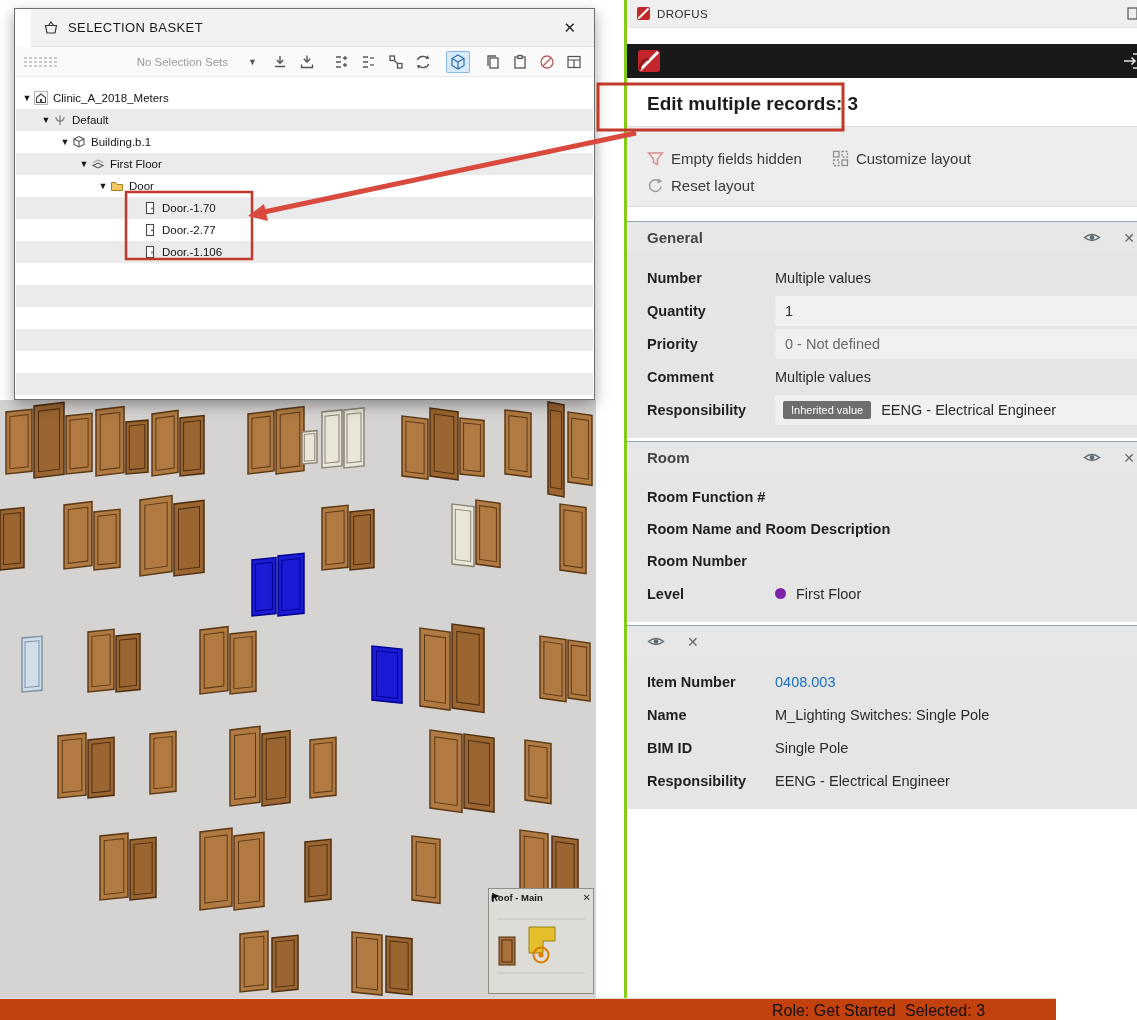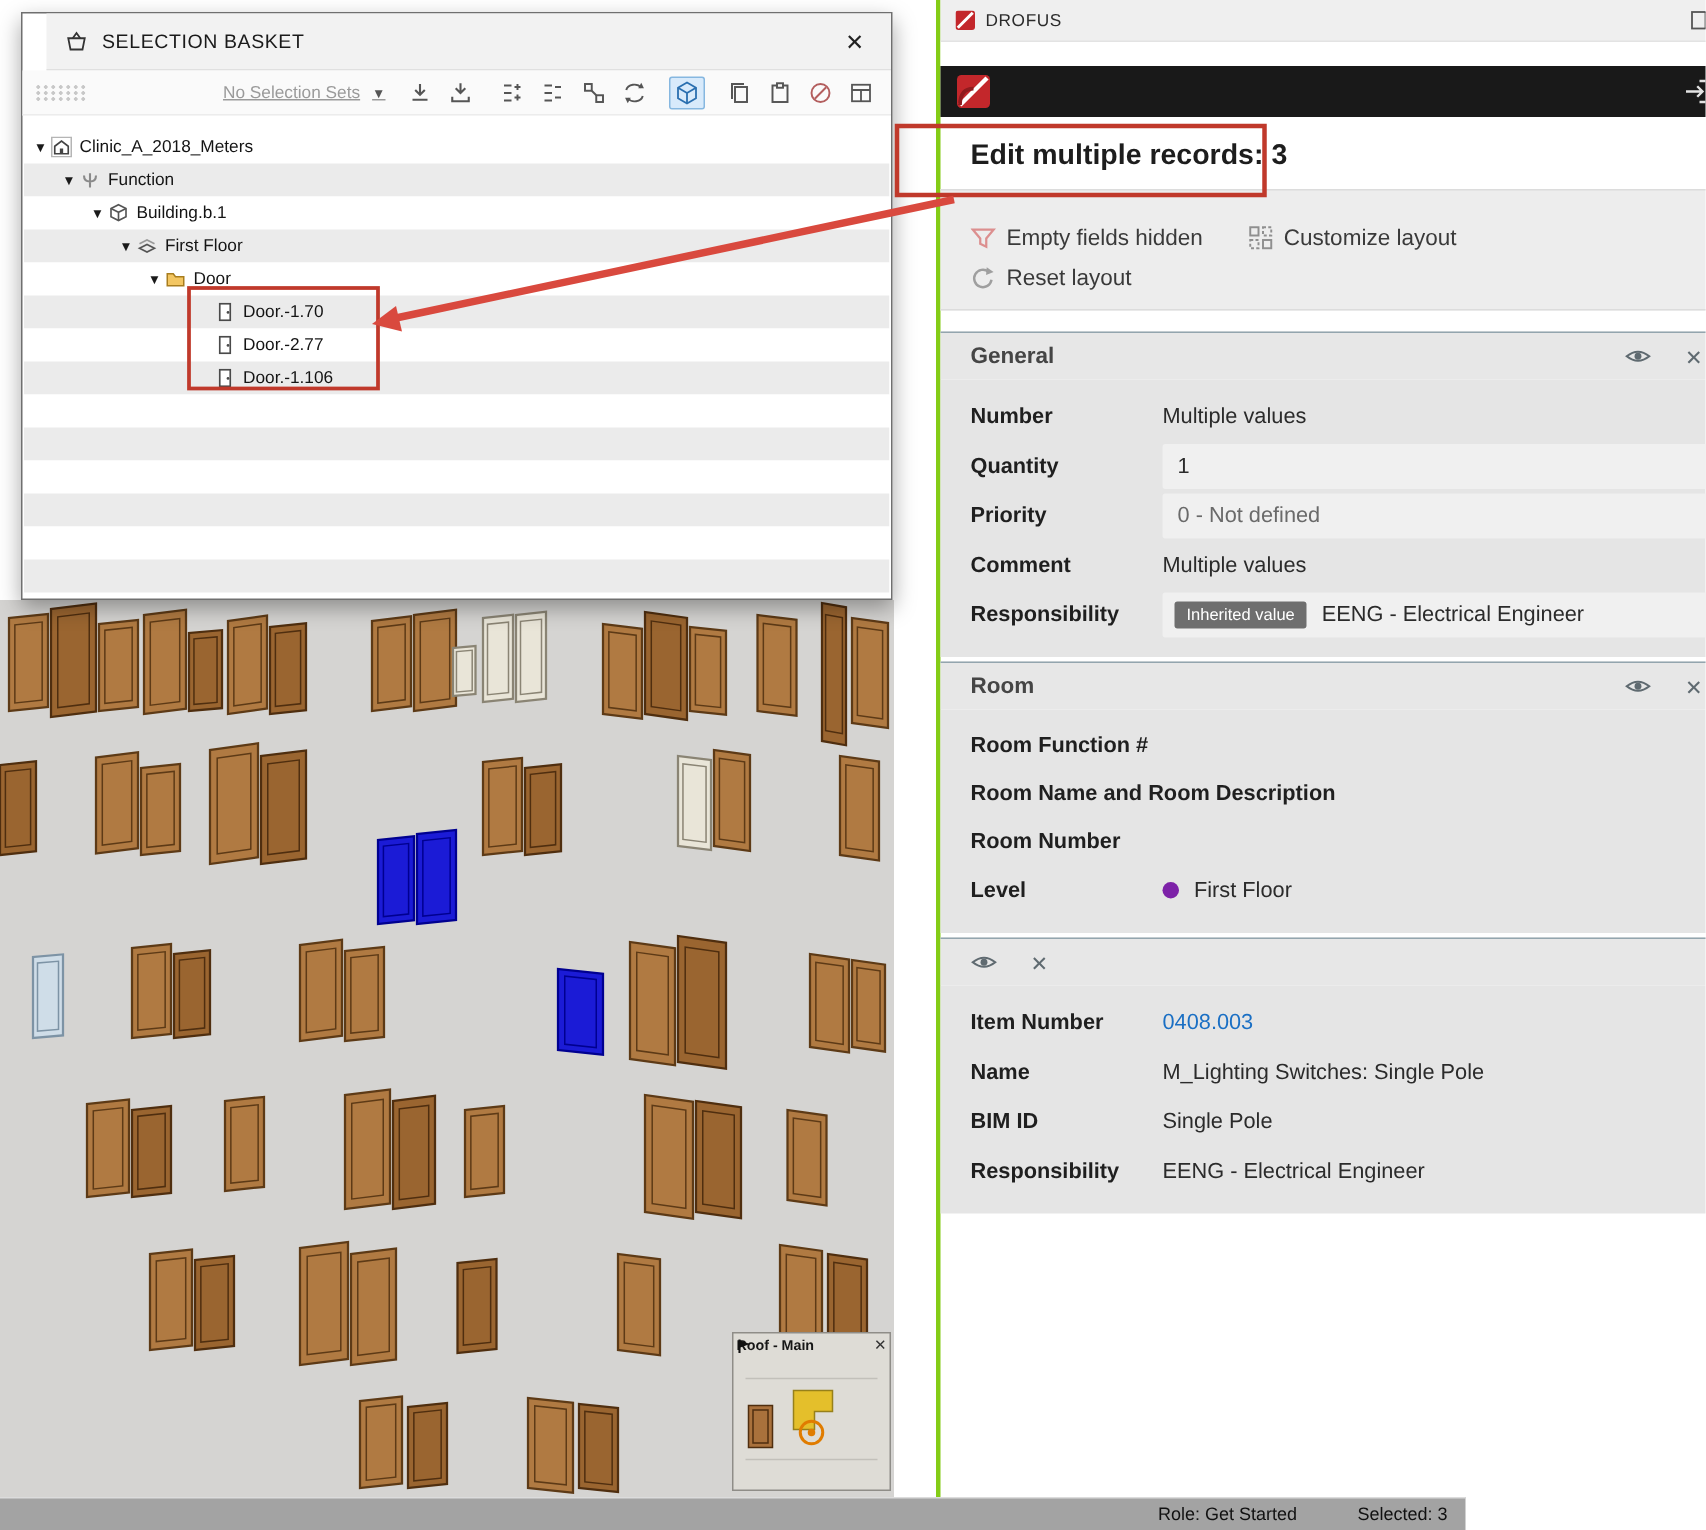--- a/index.html
+++ b/index.html
@@ -20,21 +20,21 @@
   .window { position:absolute; left:14px; top:8px; width:581px; height:392px; background:#fff;
     border:1px solid #6f6f6f; box-shadow:0 5px 14px rgba(0,0,0,.35); z-index:10; }
   .win-titlebar { height:38px; background:#f2f2f2; border-bottom:1px solid #e0e0e0;
     display:flex; align-items:center; padding:0 12px; gap:9px;margin-left:16px; }
   .win-title { font-size:13px; color:#1a1a1a; letter-spacing:.4px; flex:1; }
   .win-close { font-size:15px; color:#222; cursor:pointer; padding:2px 6px; }
   .win-toolbar { height:30px; background:#fafafa; border-bottom:1px solid #ececec;
     display:flex; align-items:center; padding:0 8px; gap:3px; }
   .dots { width:34px; height:12px; margin-right:8px;
     background-image:radial-gradient(circle,#c8c8c8 1.1px,transparent 1.3px); background-size:5px 4px; }
-  .sel-sets { margin-left:auto; font-size:11.5px; color:#9a9a9a; display:flex; align-items:center; gap:8px; margin-right:8px; white-space:nowrap;text-decoration:underline; }
+  .sel-sets { margin-left:auto; font-size:11.5px; color:#9a9a9a; display:flex; align-items:center; gap:20px; margin-right:8px; white-space:nowrap; }
   .sel-sets .caret { font-size:9px; color:#555; }
   .tb-btn { width:24px; height:22px; display:flex; align-items:center; justify-content:center;
     border:1px solid transparent; border-radius:2px; cursor:pointer; flex:0 0 auto; }
   .tb-btn.active { background:#d8eafb; border-color:#86b7e0; }
   .tb-sep { width:5px; }
 
   .tree { position:absolute; left:1px; right:1px; top:78px; bottom:1px; overflow:hidden; }
   .tree-row { height:22px; display:flex; align-items:center; font-size:11.5px; color:#141414; }
   .tree-row:nth-child(even) { background:#ebebeb; }
   .tree-row:nth-child(odd) { background:#ffffff; }
@@ -74,22 +74,22 @@
   .finput { flex:1; background:#f0f0f0; border:none; border-radius:2px; height:30px;
     font-size:14.5px; color:#2b2b2b; padding:0 10px; font-family:"Liberation Sans",sans-serif; }
   .finput.muted { color:#6a6a6a; }
   .fcombo { flex:1; background:#f0f0f0; border-radius:2px; height:30px; display:flex;
     align-items:center; gap:10px; padding:0 8px; }
   .badge { background:#6e6e6e; color:#fff; font-size:11px; padding:3px 8px; border-radius:2px; white-space:nowrap; }
   .dot { width:11px; height:11px; border-radius:50%; background:#7d22a8; margin-right:10px; }
   .lonely { min-height:32px; }
 
   
-  .statusbar { position:absolute; left:0; top:998px; width:977px; height:22px; background:#a3a3a3;
-    border-top:1px solid #dcdcdc; z-index:20; font-size:12px; color:#111; }
+  .statusbar { position:absolute; left:0; top:998px; width:1056px; height:22px; background:#c2410c;
+    border-top:1px solid #dcdcdc; z-index:20; font-size:16px; color:#111; }
   .statusbar span { position:absolute; top:3px; }
   .sb-role { left:772px; }
   .sb-sel { left:905px; }
 
   
   .overlay { position:absolute; left:0; top:0; width:1137px; height:1020px; z-index:60; pointer-events:none; }
 </style>
 </head>
 <body>
 
@@ -478,21 +478,21 @@
             <path d="M2.5 6.5 L7 3 L11.5 6.5 V11.5 H2.5 Z" fill="none" stroke="#444" stroke-width="1.1"></path>
             <rect x="5.9" y="8" width="2.2" height="3.5" fill="#444"></rect>
           </svg>
         <span class="tlabel">Clinic_A_2018_Meters</span>
       </div>
       <div class="tree-row">
         <span class="tri" style="margin-left:23px">▼</span>
         <svg class="ticon" viewBox="0 0 14 14">
             <path d="M7 12 V8 M7 8 Q3 8 3 4 M7 8 Q7 4 7 2.5 M7 8 Q11 8 11 4" fill="none" stroke="#8a8a8a" stroke-width="1.4"></path>
           </svg>
-        <span class="tlabel">Function</span>
+        <span class="tlabel">Default</span>
       </div>
       <div class="tree-row">
         <span class="tri" style="margin-left:42px">▼</span>
         <svg class="ticon" viewBox="0 0 14 14">
             <g stroke="#555" fill="none" stroke-width="1.1">
               <path d="M7 1.5 L12 4 V9.5 L7 12 L2 9.5 V4 Z"></path>
               <path d="M2 4 L7 6.5 L12 4 M7 6.5 V12"></path>
             </g>
           </svg>
         <span class="tlabel">Building.b.1</span>

